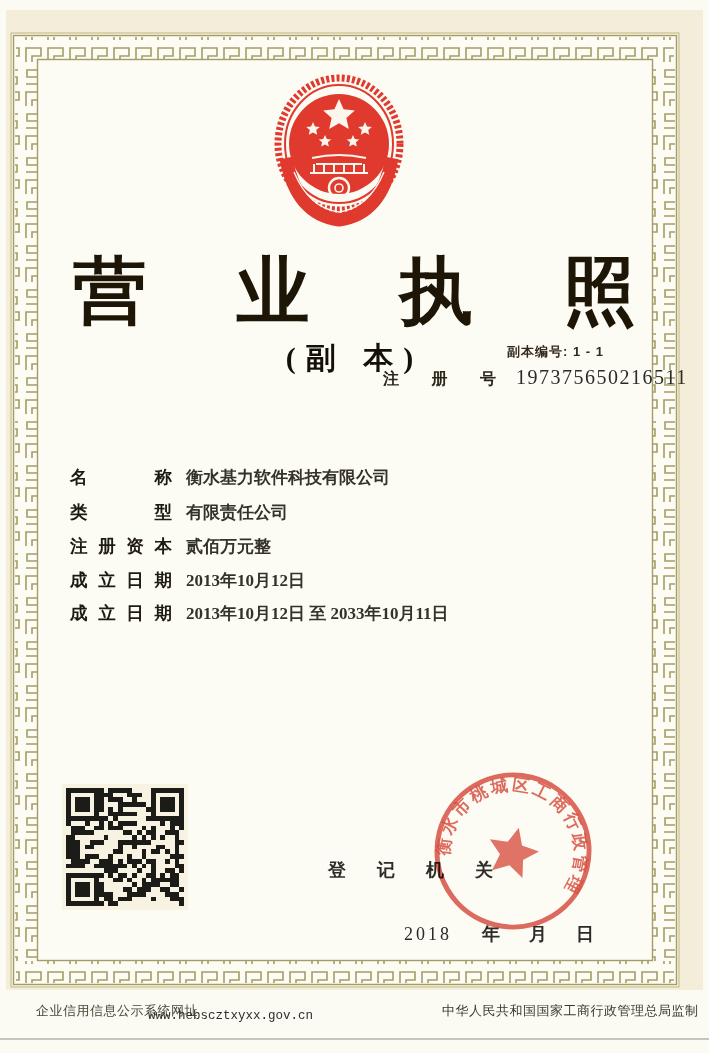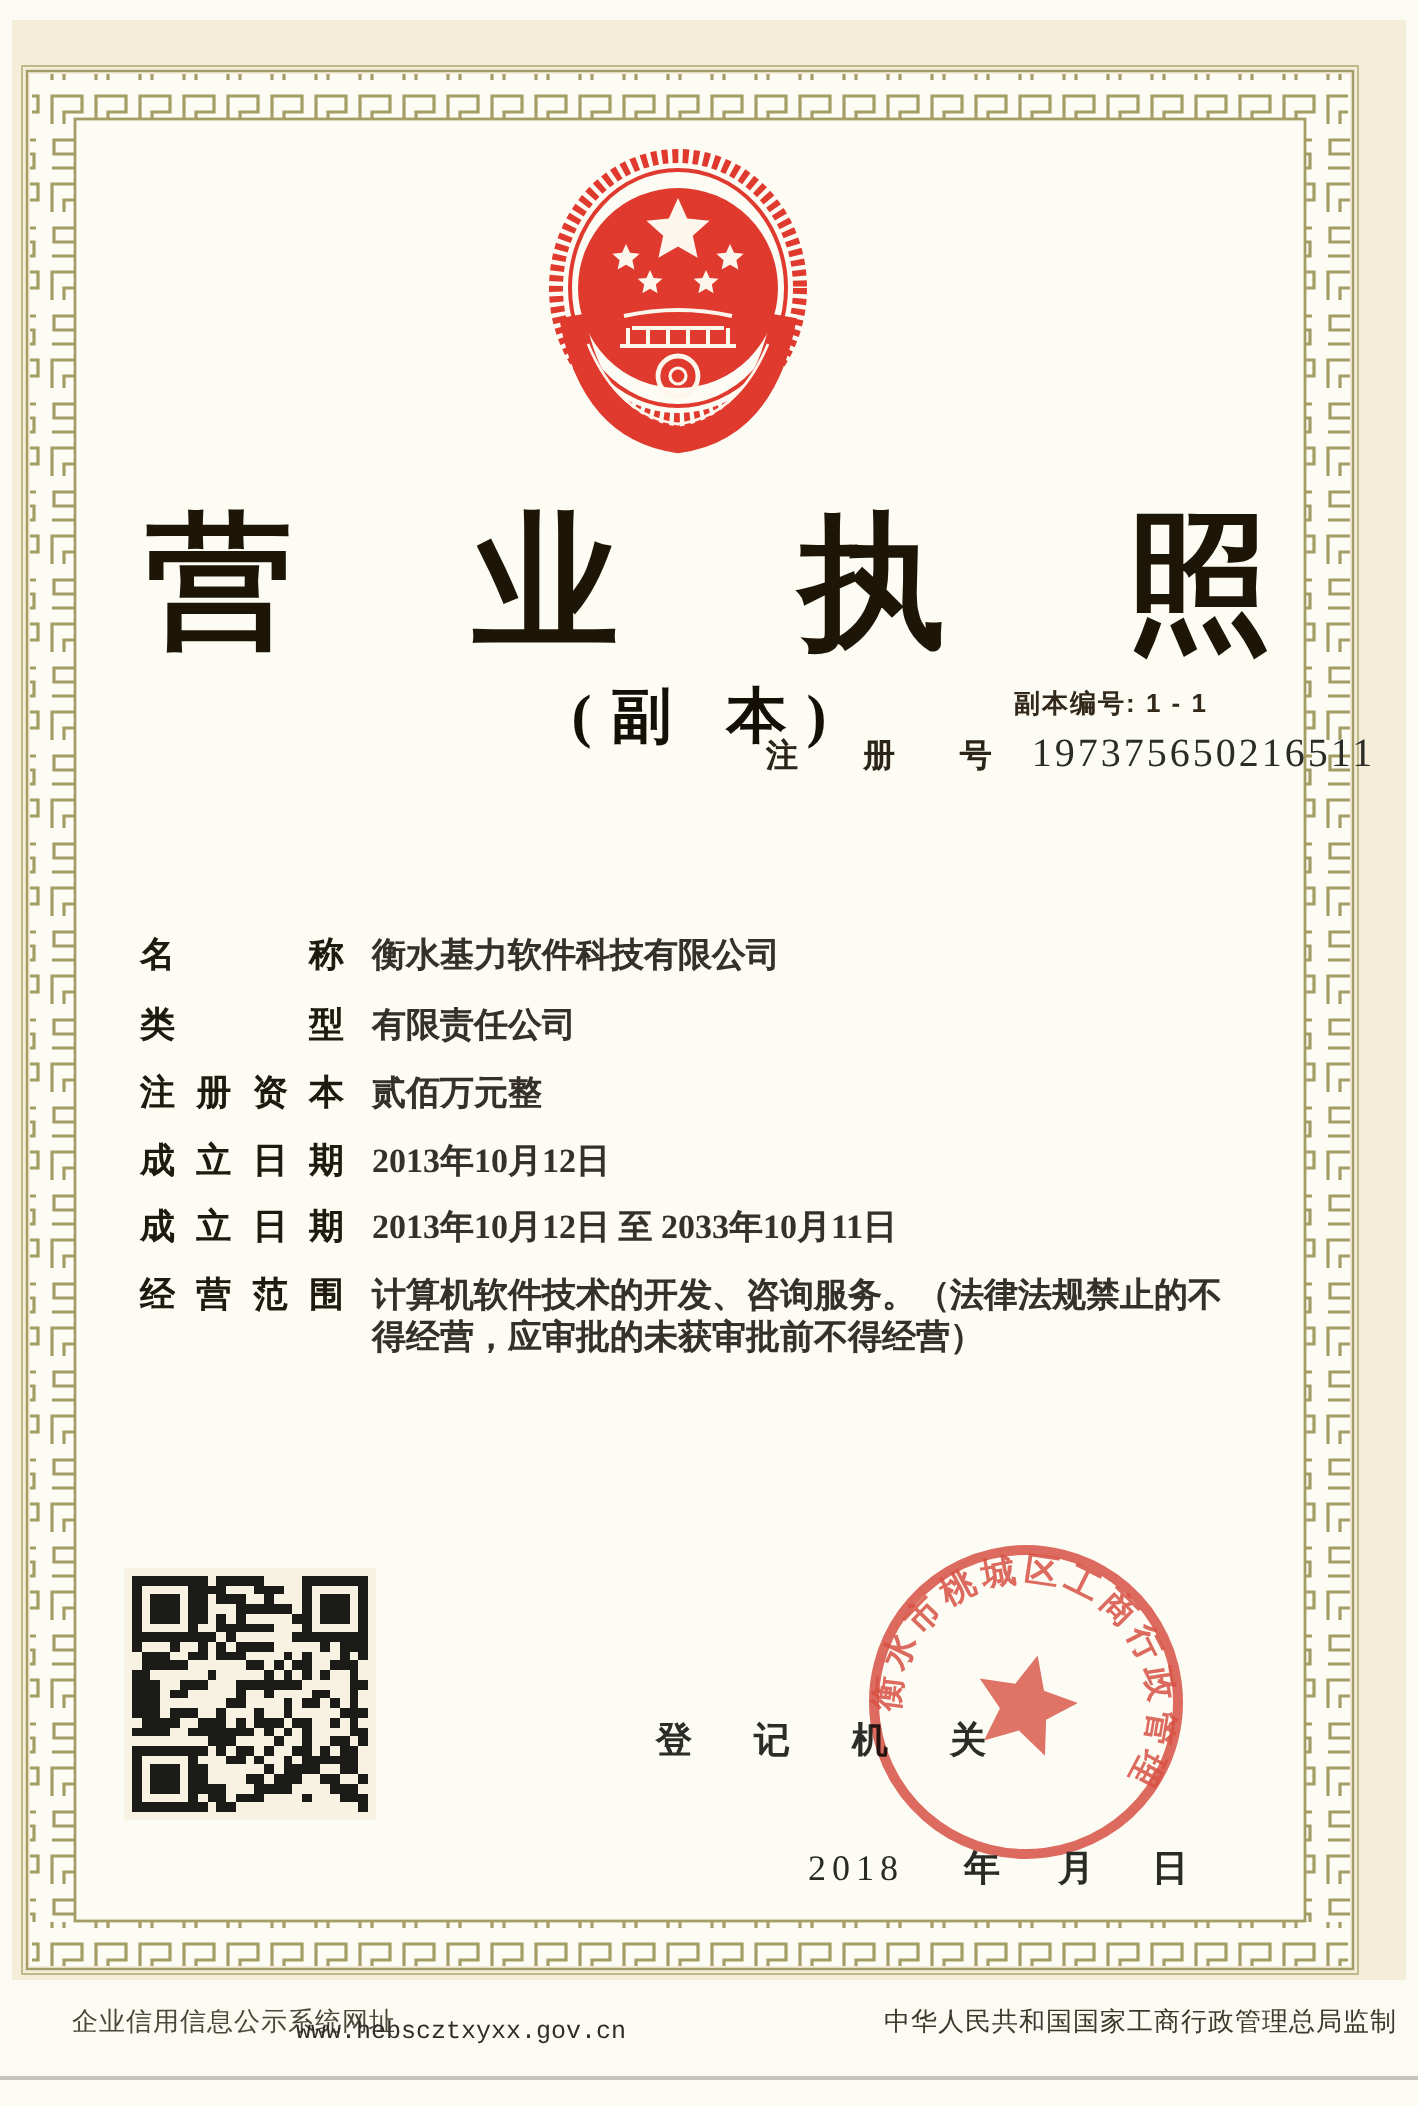--- a/index.html
+++ b/index.html
@@ -210,24 +210,20 @@
     <span class="flabel">注册资本</span>
     <span class="fvalue">贰佰万元整</span>
   </div>
   <div class="frow r6">
     <span class="flabel">成立日期</span>
     <span class="fvalue">2013年10月12日</span>
   </div>
   <div class="frow r7">
     <span class="flabel">成立日期</span>
     <span class="fvalue">2013年10月12日 至 2033年10月11日</span>
-  </div>
-  <div class="frow r8">
-    <span class="flabel">经营范围</span>
-    <span class="fvalue">计算机软件技术的开发、咨询服务。（法律法规禁止的不得经营，应审批的未获审批前不得经营）</span>
   </div>
 </div>
 
 <div class="qr">
     <i style="grid-row:1;grid-column:1"></i>
     <i style="grid-row:1;grid-column:2"></i>
     <i style="grid-row:1;grid-column:3"></i>
     <i style="grid-row:1;grid-column:4"></i>
     <i style="grid-row:1;grid-column:5"></i>
     <i style="grid-row:1;grid-column:6"></i>

